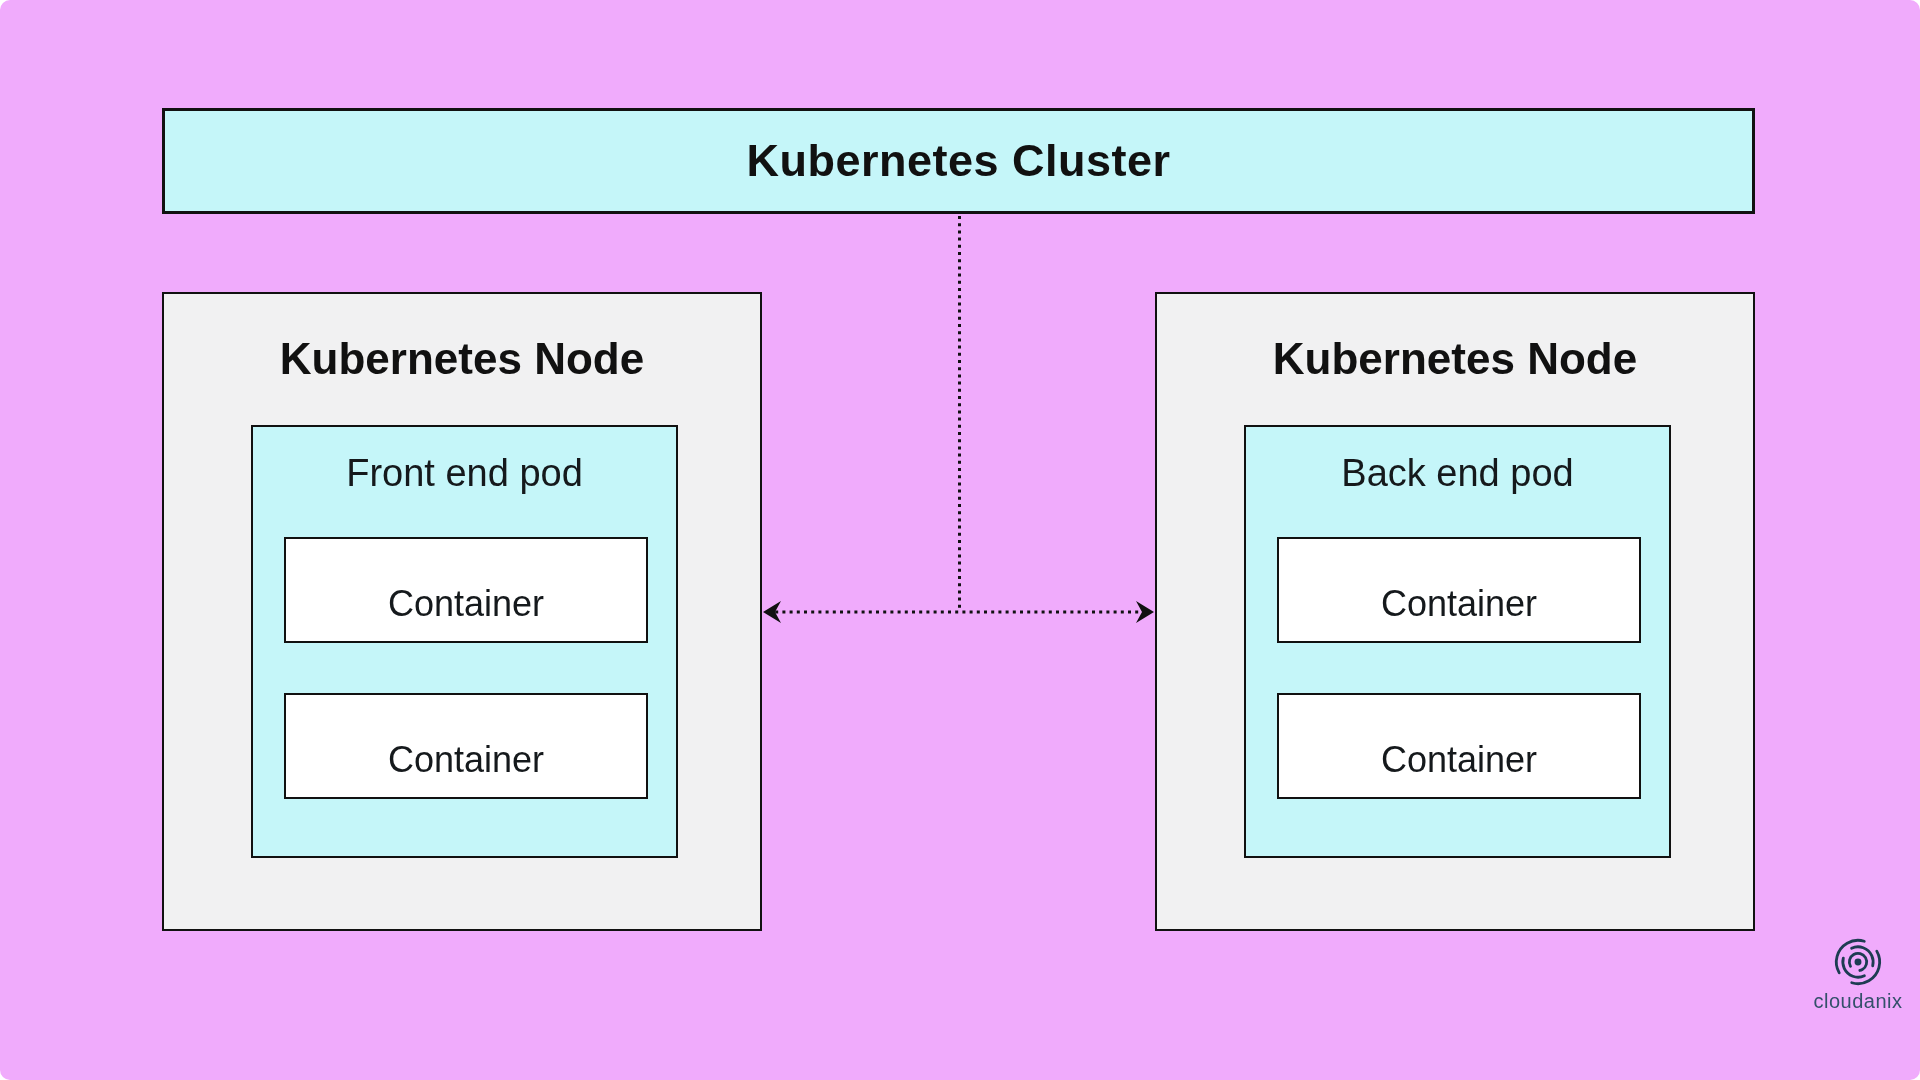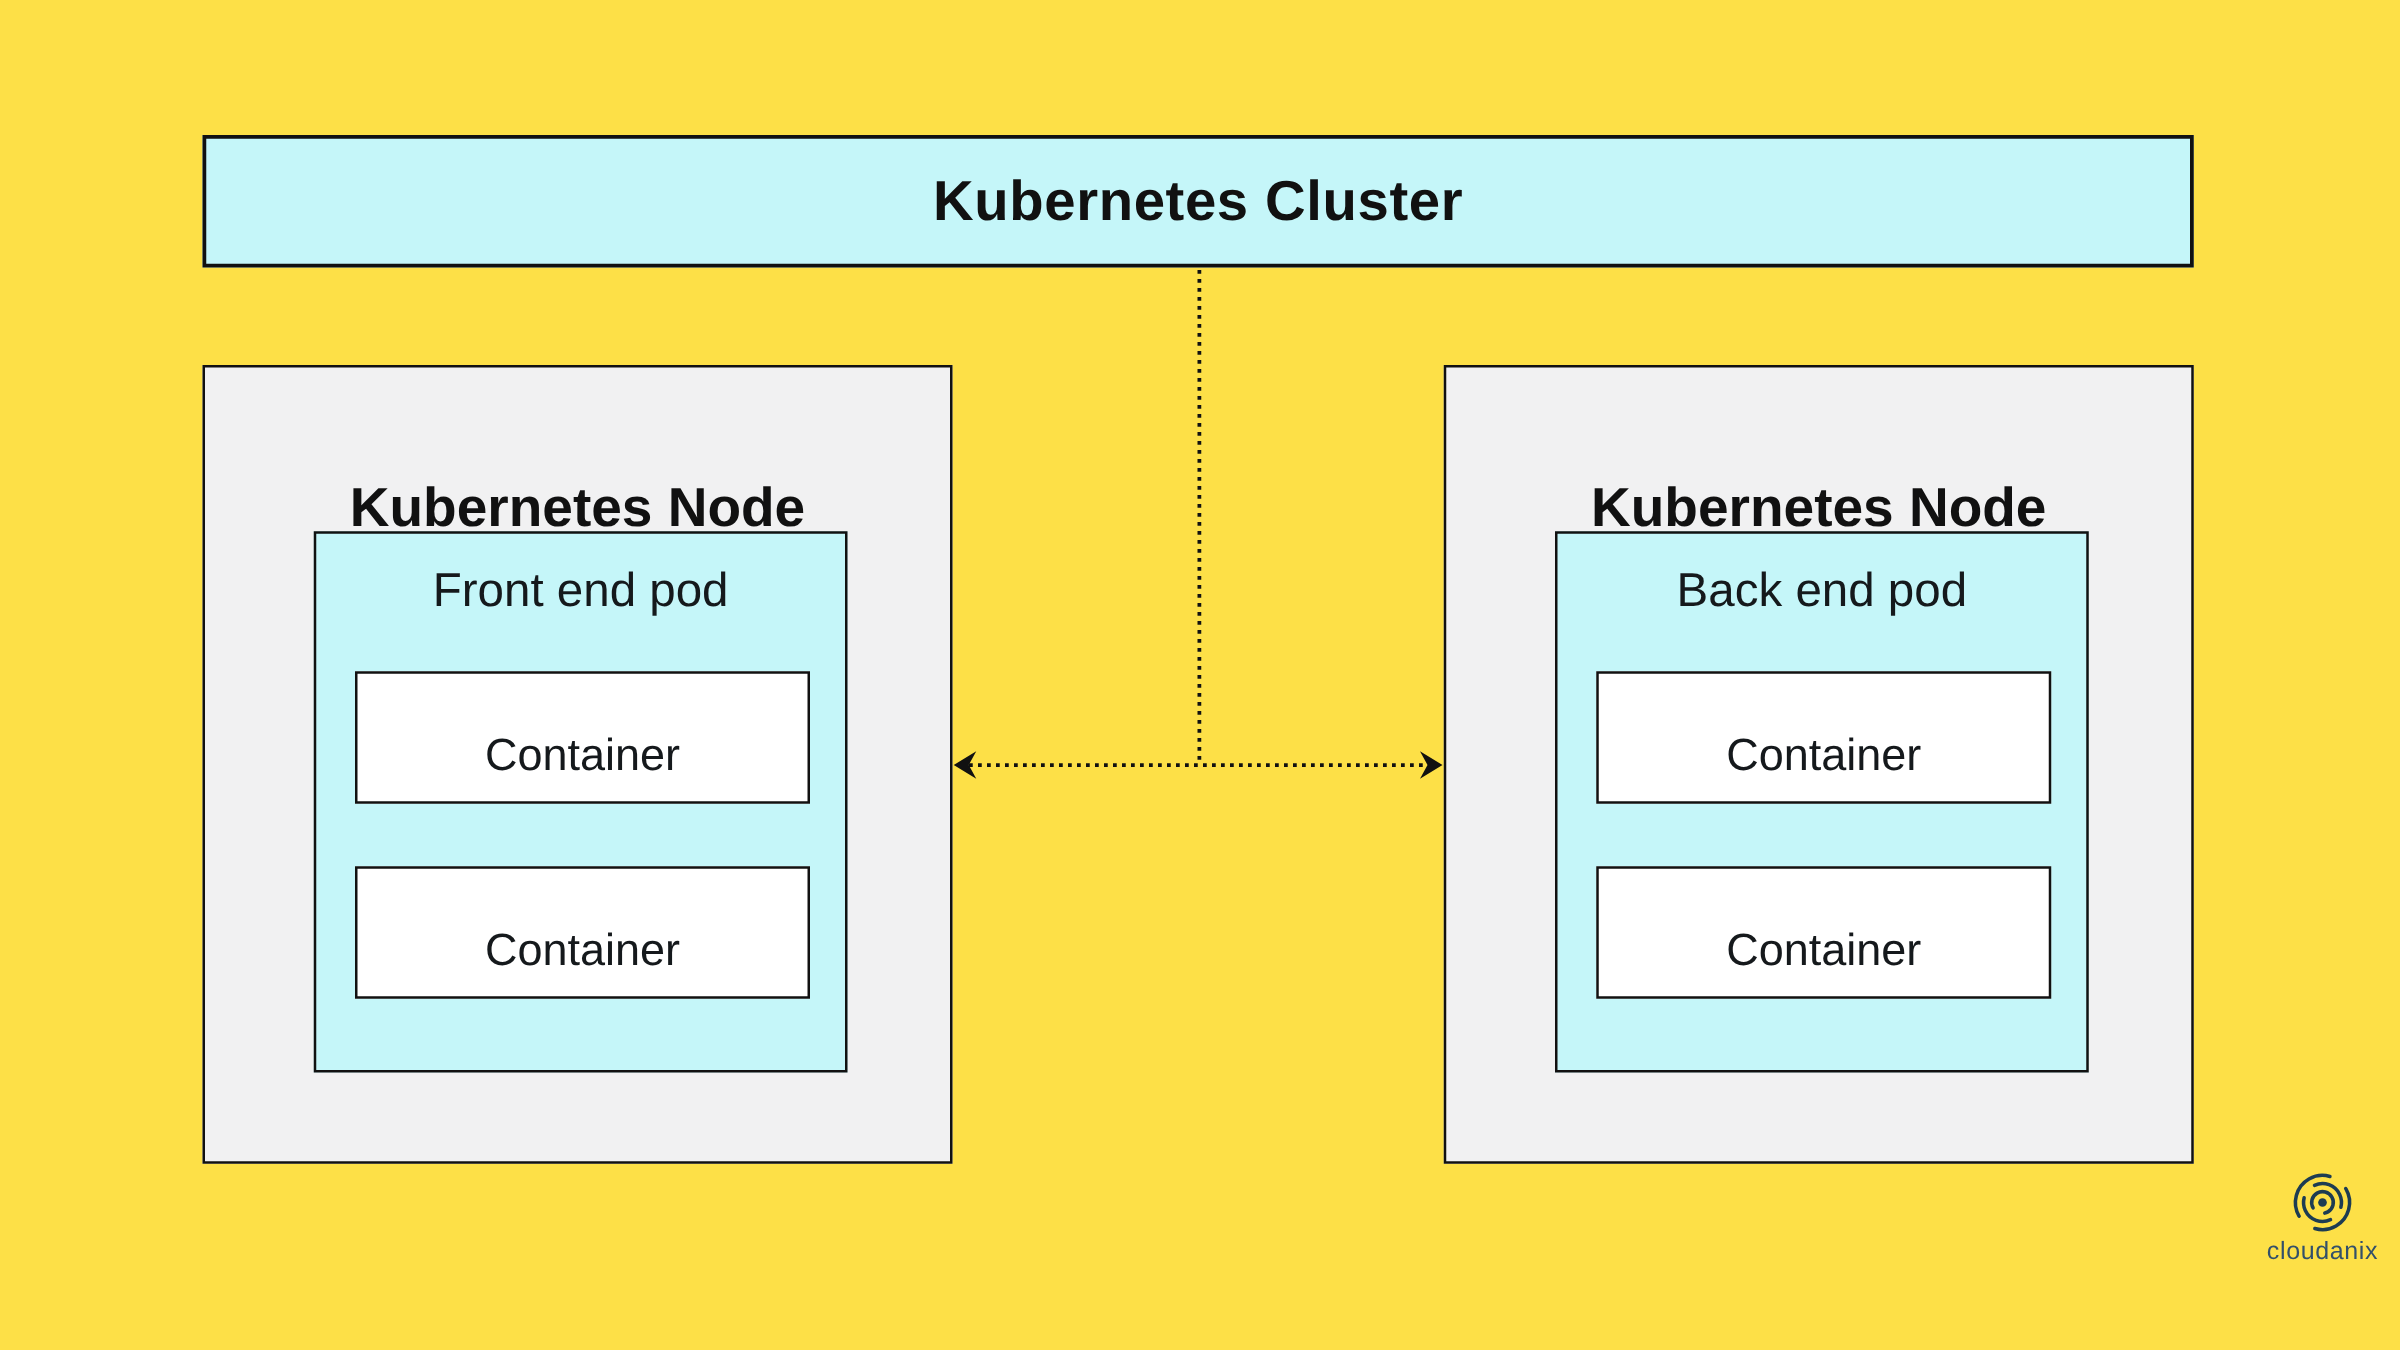--- a/index.html
+++ b/index.html
@@ -4,23 +4,24 @@
 <style>
   html, body {
     margin: 0;
     padding: 0;
     background: #ffffff;
   }
   .canvas {
     position: relative;
     width: 1920px;
     height: 1080px;
-    background: #fde047;
+    background: #f0abfc;
     font-family: "Liberation Sans", sans-serif;
     overflow: hidden;
+    border-radius: 10px;
   }
   .box {
     position: absolute;
     box-sizing: border-box;
     border: 2px solid #111111;
   }
   
   .cluster {
     left: 162px;
     top: 108px;
@@ -50,21 +51,20 @@
   .node-title {
     position: absolute;
     top: 36px;
     left: 0;
     width: 100%;
     text-align: center;
     font-size: 44px;
     font-weight: 700;
     color: #111111;
     line-height: 58px;
-    margin-top: 48px;
   }
   
   .pod {
     position: absolute;
     box-sizing: border-box;
     left: 87px;
     top: 131px;
     width: 427px;
     height: 433px;
     background: var(--cyan, #c5f6f9);

